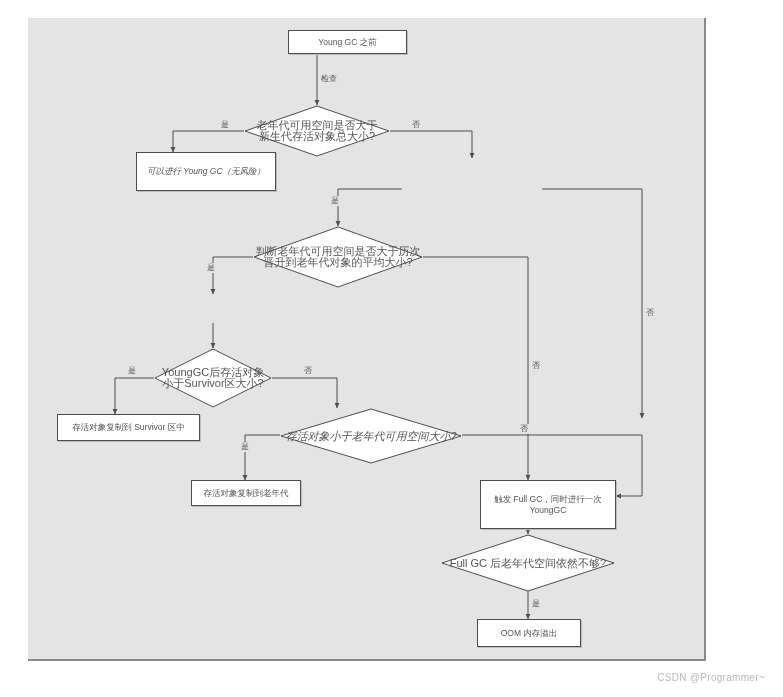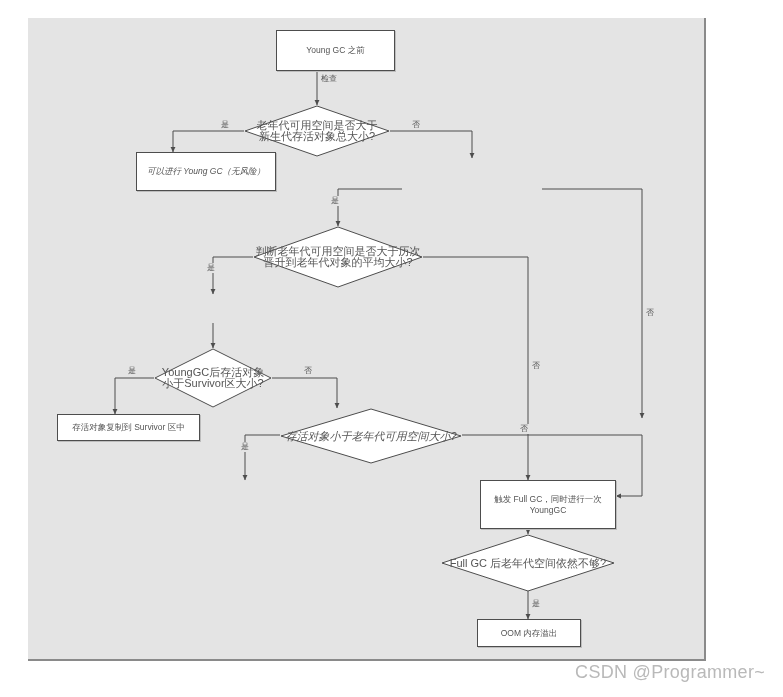--- a/index.html
+++ b/index.html
@@ -43,21 +43,21 @@
     position:absolute;
     font-size:8px;color:#555555;
     background:#e4e4e4;
     padding:0 1px;
     line-height:10px;
   }
   #lines{position:absolute;left:0;top:0;width:676px;height:641px;}
   .watermark{
     position:absolute;
     right:18px;bottom:14px;
-    font-size:18px;
+    font-size:10px;
     color:#b9b9b9;
     letter-spacing:.3px;
   }
 </style>
 </head>
 <body>
 
 <div id="canvas">
 
   <svg id="lines" viewBox="0 0 676 641" xmlns="http://www.w3.org/2000/svg">
@@ -91,21 +91,21 @@
       <path d="M434,417 L614,417 L614,478 L588,478"></path>
 
       <path d="M514,171 L614,171 L614,400"></path>
 
       <path d="M500,496 L500,516"></path>
 
       <path d="M500,573 L500,601"></path>
     </g>
   </svg>
 
-  <div class="node box" style="left:248px;top:12px;width:119px;height:41px;">
+  <div class="node box" style="left:260px;top:12px;width:119px;height:24px;">
     <span>Young GC 之前</span>
   </div>
 
   <div class="diamond-wrap" style="left:216px;top:87px;width:146px;height:52px;">
     <svg width="146" height="52" viewBox="0 0 146 52" xmlns="http://www.w3.org/2000/svg">
       <polygon points="73,1 145,26 73,51 1,26" fill="#ffffff" stroke="#4d4d4d" stroke-width="1"></polygon>
     </svg>
     <div class="diamond-label">老年代可用空间是否大于
 新生代存活对象总大小?</div>
   </div>
@@ -136,20 +136,23 @@
     <span>存活对象复制到 Survivor 区中</span>
   </div>
 
   <div class="diamond-wrap" style="left:252px;top:390px;width:182px;height:56px;font-style:italic;">
     <svg width="182" height="56" viewBox="0 0 182 56" xmlns="http://www.w3.org/2000/svg">
       <polygon points="91,1 181,28 91,55 1,28" fill="#ffffff" stroke="#4d4d4d" stroke-width="1"></polygon>
     </svg>
     <div class="diamond-label">存活对象小于老年代可用空间大小?</div>
   </div>
 
+  <div class="node box" style="left:163px;top:462px;width:110px;height:26px;">
+    <span>存活对象复制到老年代</span>
+  </div>
 
   <div class="node box" style="left:452px;top:462px;width:136px;height:49px;">
     <span>触发 Full GC，同时进行一次 YoungGC</span>
   </div>
 
   <div class="diamond-wrap" style="left:413px;top:516px;width:174px;height:58px;">
     <svg width="174" height="58" viewBox="0 0 174 58" xmlns="http://www.w3.org/2000/svg">
       <polygon points="87,1 173,29 87,57 1,29" fill="#ffffff" stroke="#4d4d4d" stroke-width="1"></polygon>
     </svg>
     <div class="diamond-label">Full GC 后老年代空间依然不够?</div>

